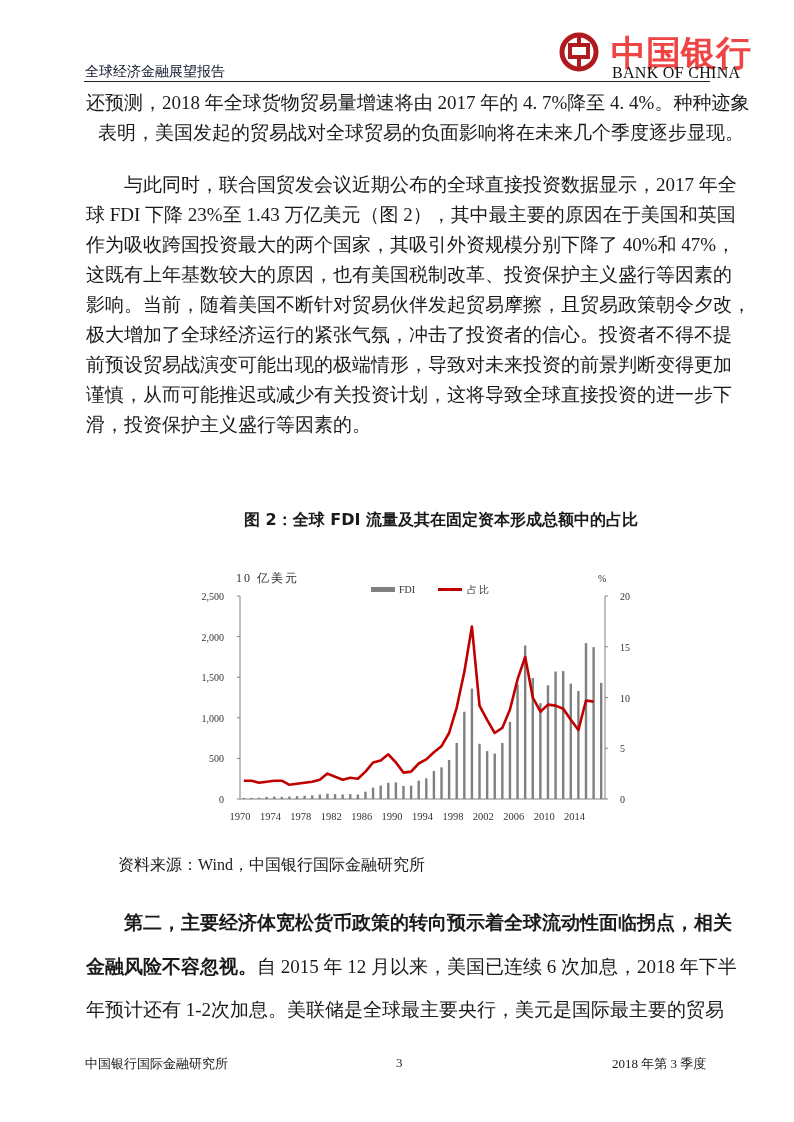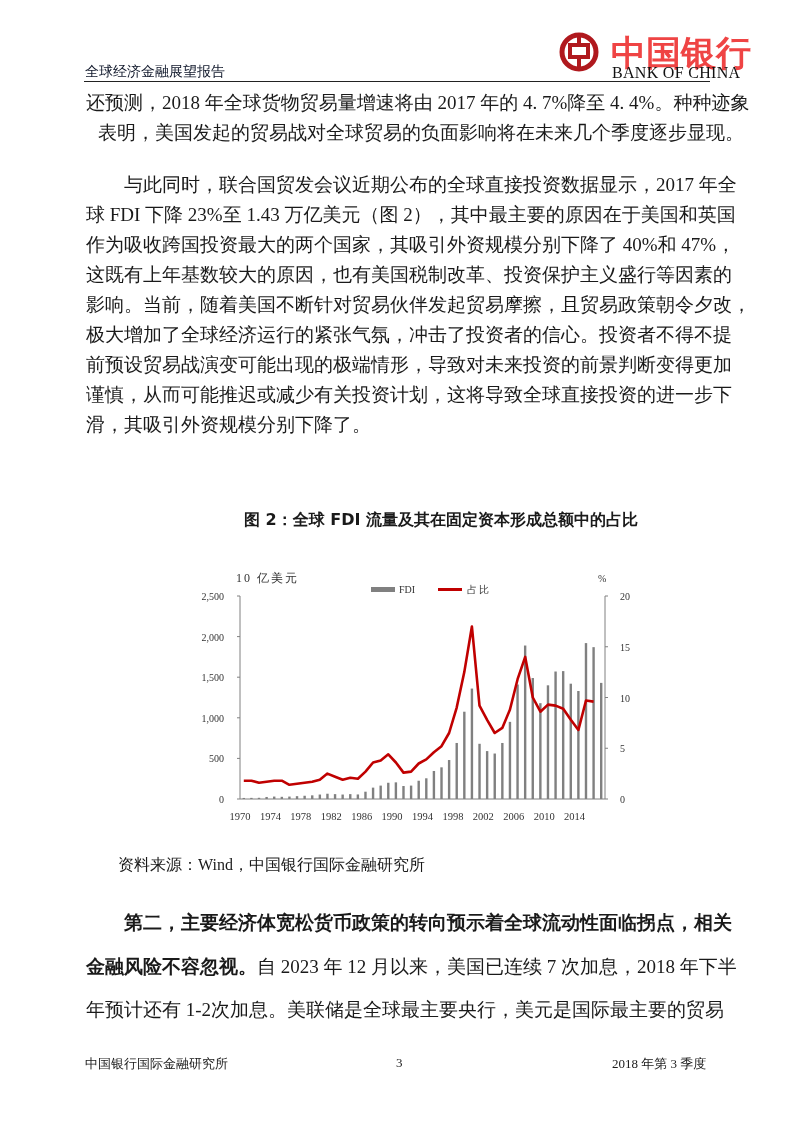--- a/index.html
+++ b/index.html
@@ -44,21 +44,21 @@
 
 <div class="para" style="top:170px;">
   <span class="line" style="height:30px;margin-bottom:0px;">　　与此同时，联合国贸发会议近期公布的全球直接投资数据显示，2017 年全</span>
   <span class="line">球 FDI 下降 23%至 1.43 万亿美元（图 2），其中最主要的原因在于美国和英国</span>
   <span class="line">作为吸收跨国投资最大的两个国家，其吸引外资规模分别下降了 40%和 47%，</span>
   <span class="line">这既有上年基数较大的原因，也有美国税制改革、投资保护主义盛行等因素的</span>
   <span class="line">影响。当前，随着美国不断针对贸易伙伴发起贸易摩擦，且贸易政策朝令夕改，</span>
   <span class="line">极大增加了全球经济运行的紧张气氛，冲击了投资者的信心。投资者不得不提</span>
   <span class="line">前预设贸易战演变可能出现的极端情形，导致对未来投资的前景判断变得更加</span>
   <span class="line">谨慎，从而可能推迟或减少有关投资计划，这将导致全球直接投资的进一步下</span>
-  <span class="line">滑，其吸引外资规模分别下降了。</span>
+  <span class="line">滑，投资保护主义盛行等因素的。</span>
 </div>
 
 <div class="figure-title">图 2：全球 FDI  流量及其在固定资本形成总额中的占比</div>
 
 <div class="chart">
   <svg id="chart-svg" width="450" height="275" viewBox="0 0 450 275">
       <line x1="40" y1="36" x2="40" y2="239" stroke="#808080" stroke-width="1"></line>
       <line x1="405" y1="36" x2="405" y2="239" stroke="#808080" stroke-width="1"></line>
       <line x1="40" y1="239" x2="405" y2="239" stroke="#808080" stroke-width="1"></line>
       <line x1="37" y1="239" x2="40" y2="239" stroke="#808080"></line>
@@ -150,19 +150,19 @@
       <text x="199" y="33" font-size="10" fill="#333" font-family="Liberation Serif, serif">FDI</text>
       <line x1="238" y1="29.5" x2="262" y2="29.5" stroke="#C00000" stroke-width="3"></line>
       <text x="267" y="33" font-size="10" fill="#333" font-family="Liberation Serif, serif" letter-spacing="2">占比</text>
     </svg>
 </div>
 
 <div class="source">资料来源：Wind，中国银行国际金融研究所</div>
 
 <div class="para" style="top:900px; line-height:44px;">
   <span class="line bold" style="height:44px;">　　第二，主要经济体宽松货币政策的转向预示着全球流动性面临拐点，相关</span>
-  <span class="line" style="height:44px;"><span class="bold">金融风险不容忽视。</span><span>自 2023 年 12 月以来，美国已连续 7 次加息，2018 年下半</span></span>
+  <span class="line" style="height:44px;"><span class="bold">金融风险不容忽视。</span><span>自 2015 年 12 月以来，美国已连续 6 次加息，2018 年下半</span></span>
   <span class="line" style="height:44px;">年预计还有  1-2次加息。美联储是全球最主要央行，美元是国际最主要的贸易</span>
 </div>
 
 <div class="footer-left">中国银行国际金融研究所</div>
 <div class="footer-center">3</div>
 <div class="footer-right">2018 年第 3 季度</div>
 
 </body></html>

